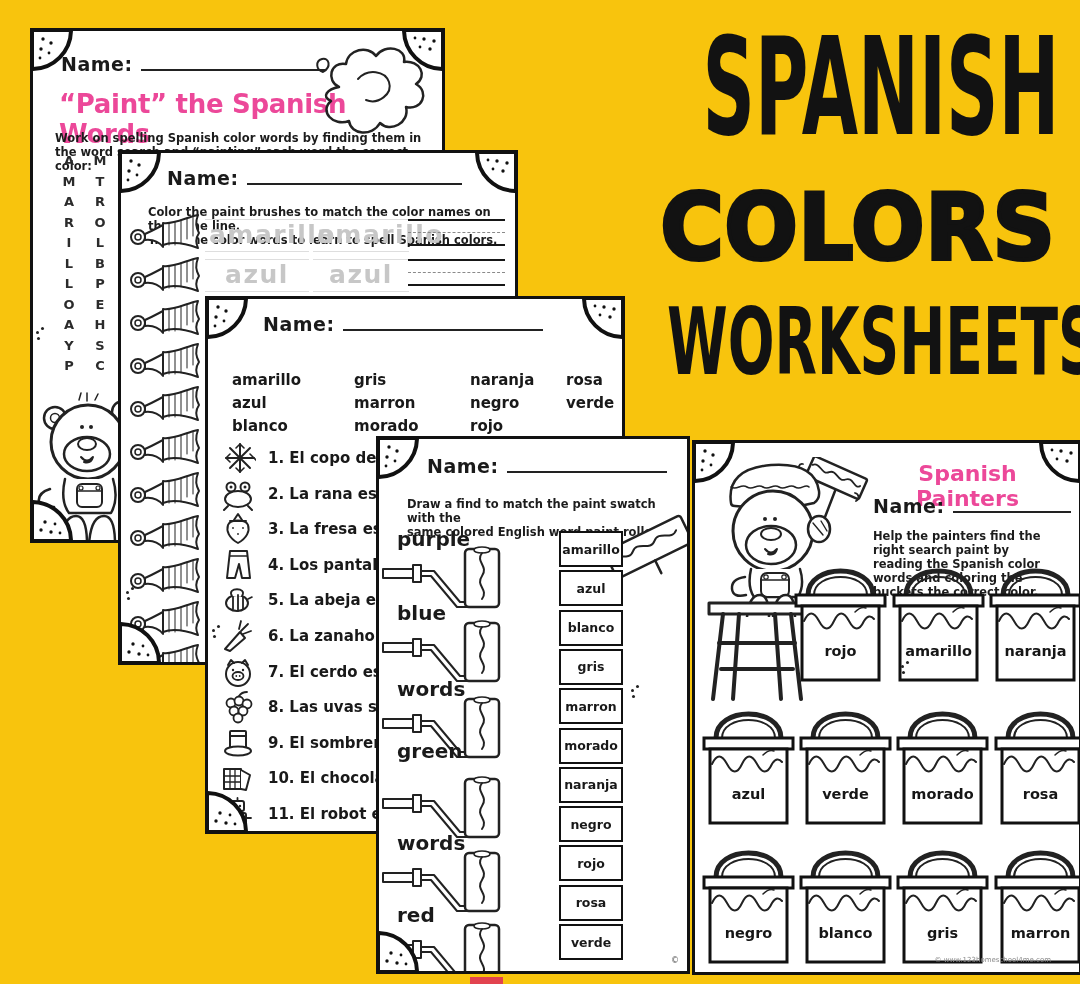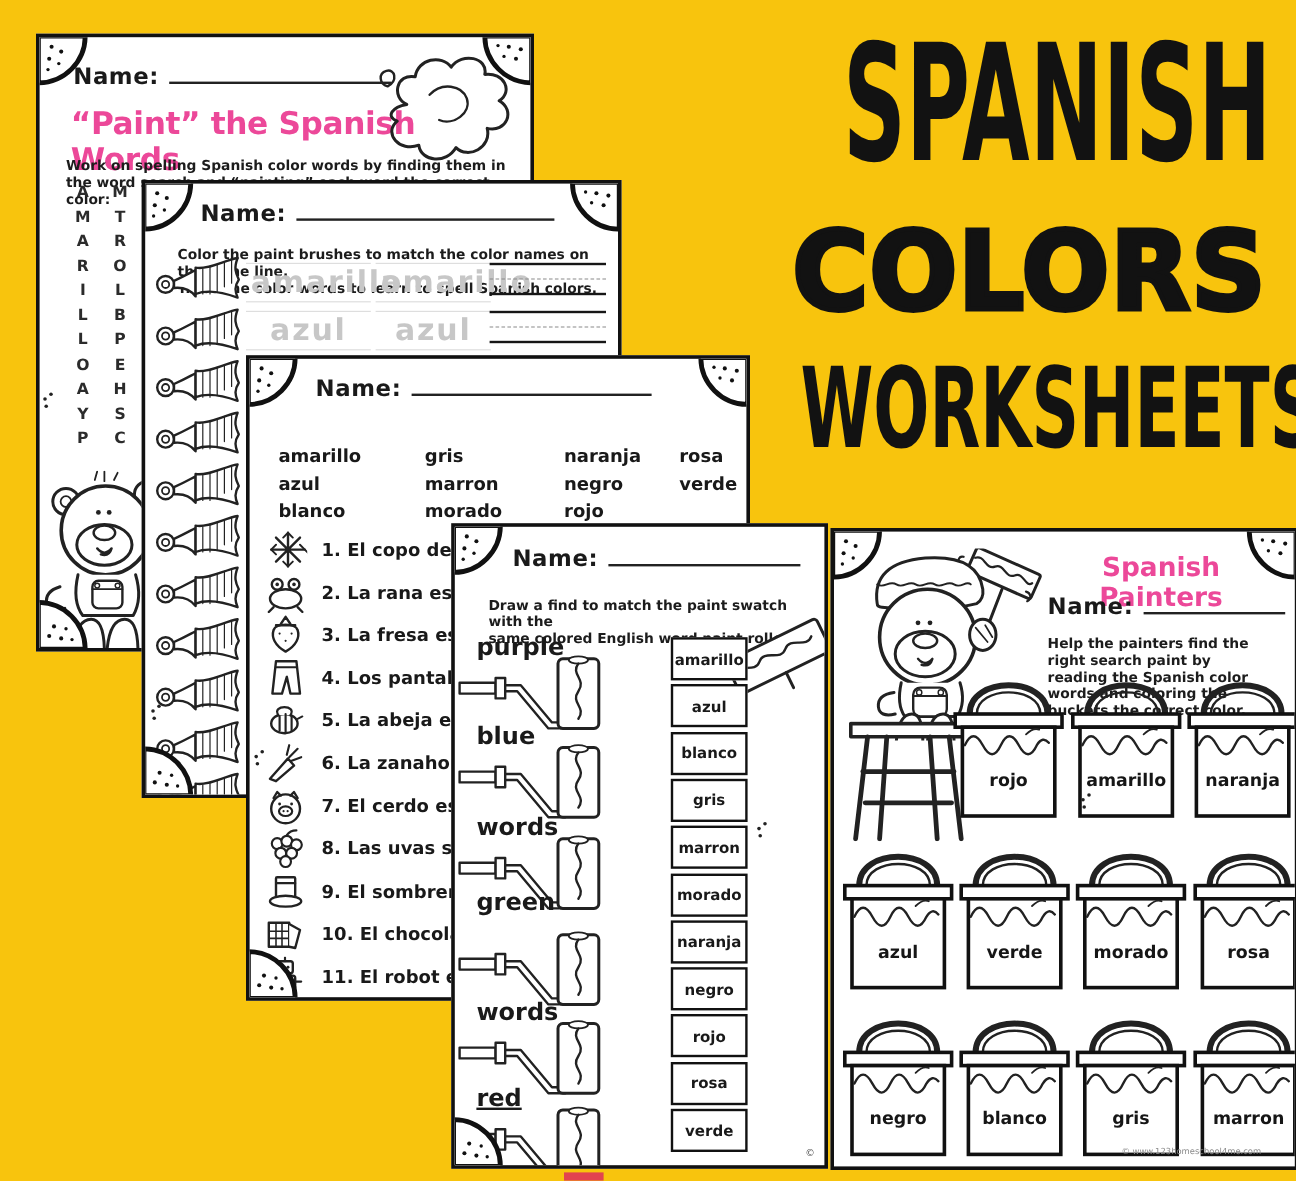--- a/index.html
+++ b/index.html
@@ -560,21 +560,21 @@
         <svg width="124" height="82" viewBox="0 0 124 82">
  <rect x="2" y="24" width="30" height="9" fill="#fff" stroke="#222" stroke-linecap="round" stroke-linejoin="round" stroke-width="2"></rect>
  <rect x="32" y="20" width="8" height="17" fill="#fff" stroke="#222" stroke-linecap="round" stroke-linejoin="round" stroke-width="2"></rect>
  <path d="M40 26h13l26 31h7" stroke="#222" fill="none" stroke-linecap="round" stroke-linejoin="round" stroke-width="2"></path>
  <path d="M40 31h10l26 31h14" stroke="#222" fill="none" stroke-linecap="round" stroke-linejoin="round" stroke-width="2"></path>
  <rect x="84" y="4" width="34" height="58" rx="4" fill="#fff" stroke="#222" stroke-linecap="round" stroke-linejoin="round" stroke-width="2.5"></rect>
  <ellipse cx="101" cy="5" rx="8" ry="3" fill="#fff" stroke="#222" stroke-linecap="round" stroke-linejoin="round" stroke-width="1.5"></ellipse>
  <path d="M101 8c-7 9 7 13 0 23s7 13 0 23" stroke="#222" fill="none" stroke-linecap="round" stroke-linejoin="round" stroke-width="2"></path>
         </svg>
       </div>
-      <div class="roller-label" style="left:18px;top:464px;text-decoration:underline;">red</div>
+      <div class="roller-label" style="left:18px;top:464px;">red</div>
       <div style="position:absolute;left:2px;top:482px;">
         <svg width="124" height="82" viewBox="0 0 124 82">
  <rect x="2" y="24" width="30" height="9" fill="#fff" stroke="#222" stroke-linecap="round" stroke-linejoin="round" stroke-width="2"></rect>
  <rect x="32" y="20" width="8" height="17" fill="#fff" stroke="#222" stroke-linecap="round" stroke-linejoin="round" stroke-width="2"></rect>
  <path d="M40 26h13l26 31h7" stroke="#222" fill="none" stroke-linecap="round" stroke-linejoin="round" stroke-width="2"></path>
  <path d="M40 31h10l26 31h14" stroke="#222" fill="none" stroke-linecap="round" stroke-linejoin="round" stroke-width="2"></path>
  <rect x="84" y="4" width="34" height="58" rx="4" fill="#fff" stroke="#222" stroke-linecap="round" stroke-linejoin="round" stroke-width="2.5"></rect>
  <ellipse cx="101" cy="5" rx="8" ry="3" fill="#fff" stroke="#222" stroke-linecap="round" stroke-linejoin="round" stroke-width="1.5"></ellipse>
  <path d="M101 8c-7 9 7 13 0 23s7 13 0 23" stroke="#222" fill="none" stroke-linecap="round" stroke-linejoin="round" stroke-width="2"></path>
         </svg>

